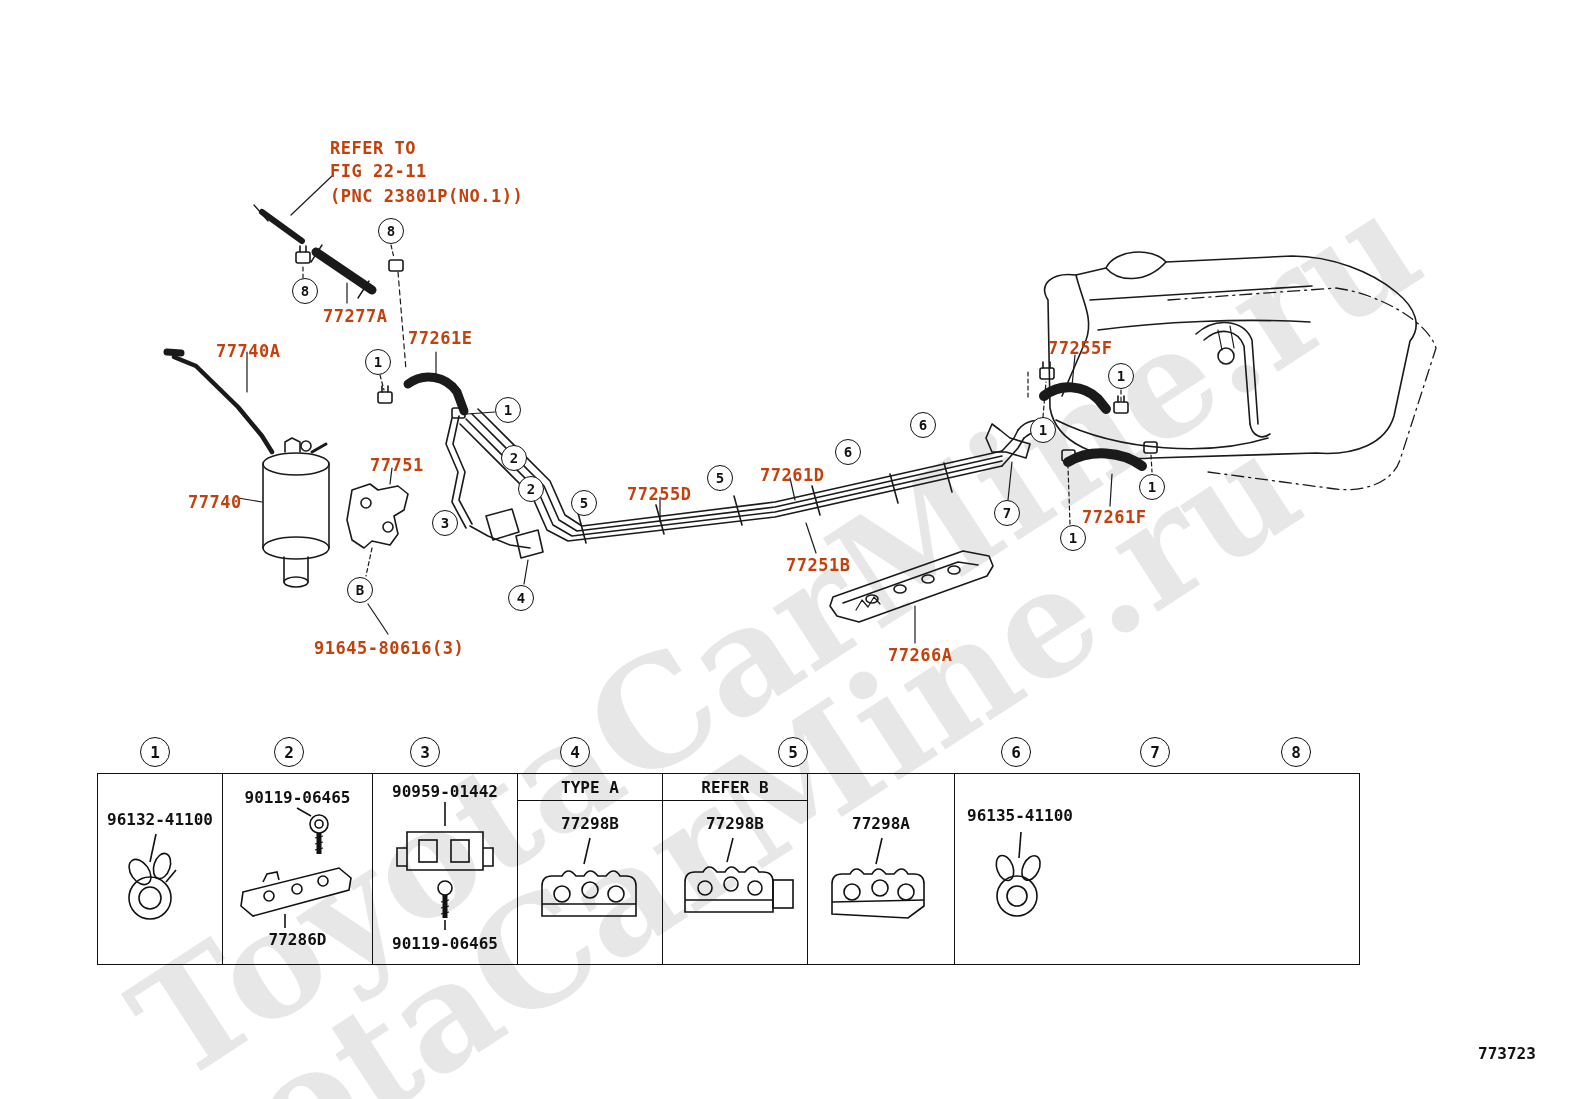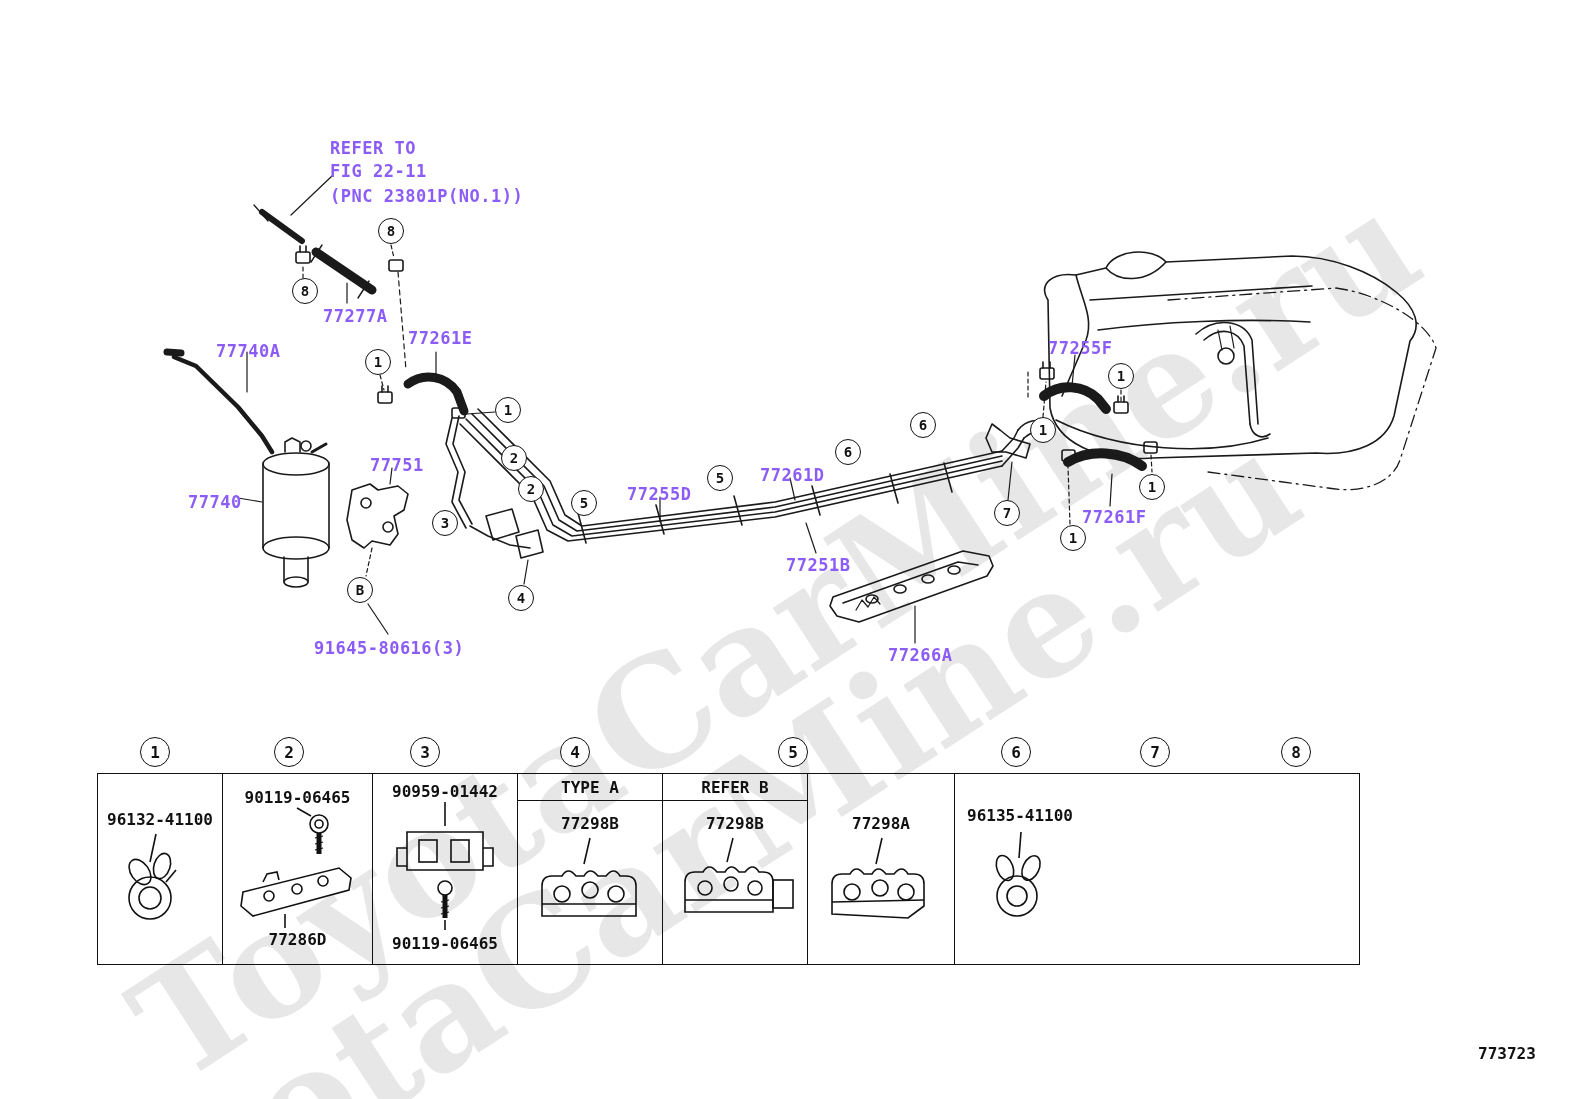--- a/index.html
+++ b/index.html
@@ -10,21 +10,21 @@
   }
   .wm {
     position:absolute; font-family:"DejaVu Serif", serif;
     color:rgba(70,70,70,0.13); white-space:nowrap;
     transform-origin:0 50%; pointer-events:none; font-weight:bold;
   }
   .wm1 { left:150px; top:955px; font-size:148px; transform:rotate(-33deg); }
   .wm2 { left:30px;  top:1195px; font-size:148px; transform:rotate(-33deg); }
   #art { position:absolute; left:0; top:0; }
   .plabel {
-    position:absolute; font-size:17px; font-weight:bold; color:#8b5cf6;
+    position:absolute; font-size:17px; font-weight:bold; color:#c2410c;
     white-space:nowrap; letter-spacing:0.5px;
   }
   .callout {
     position:absolute; width:26px; height:26px; border:1.8px solid #111;
     border-radius:50%; display:flex; align-items:center; justify-content:center;
     font-size:14px; font-weight:bold; background:#fff; color:#111;
   }
   .tblnum {
     position:absolute; width:30px; height:30px; border:1.8px solid #111;
     border-radius:50%; display:flex; align-items:center; justify-content:center;

